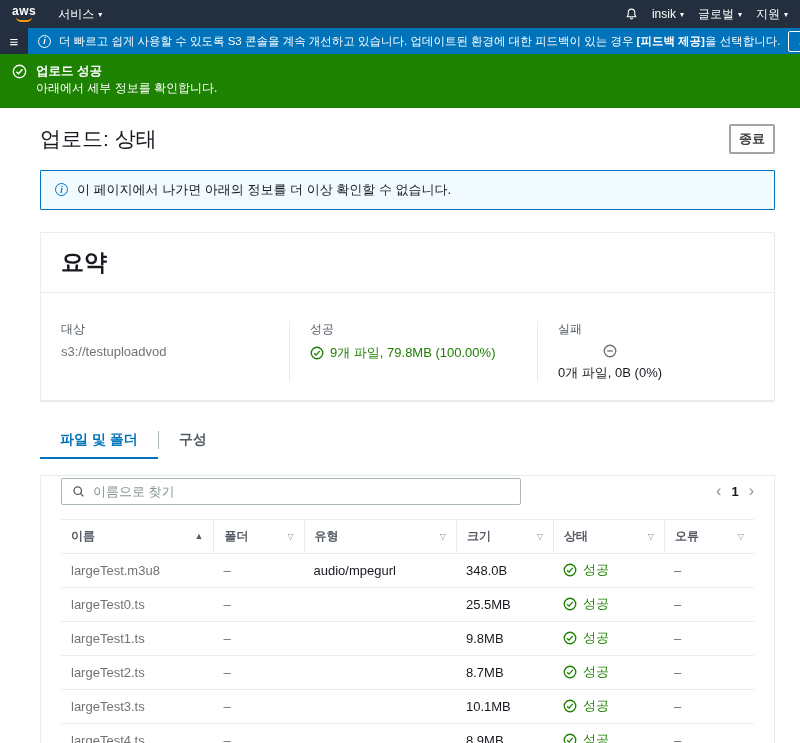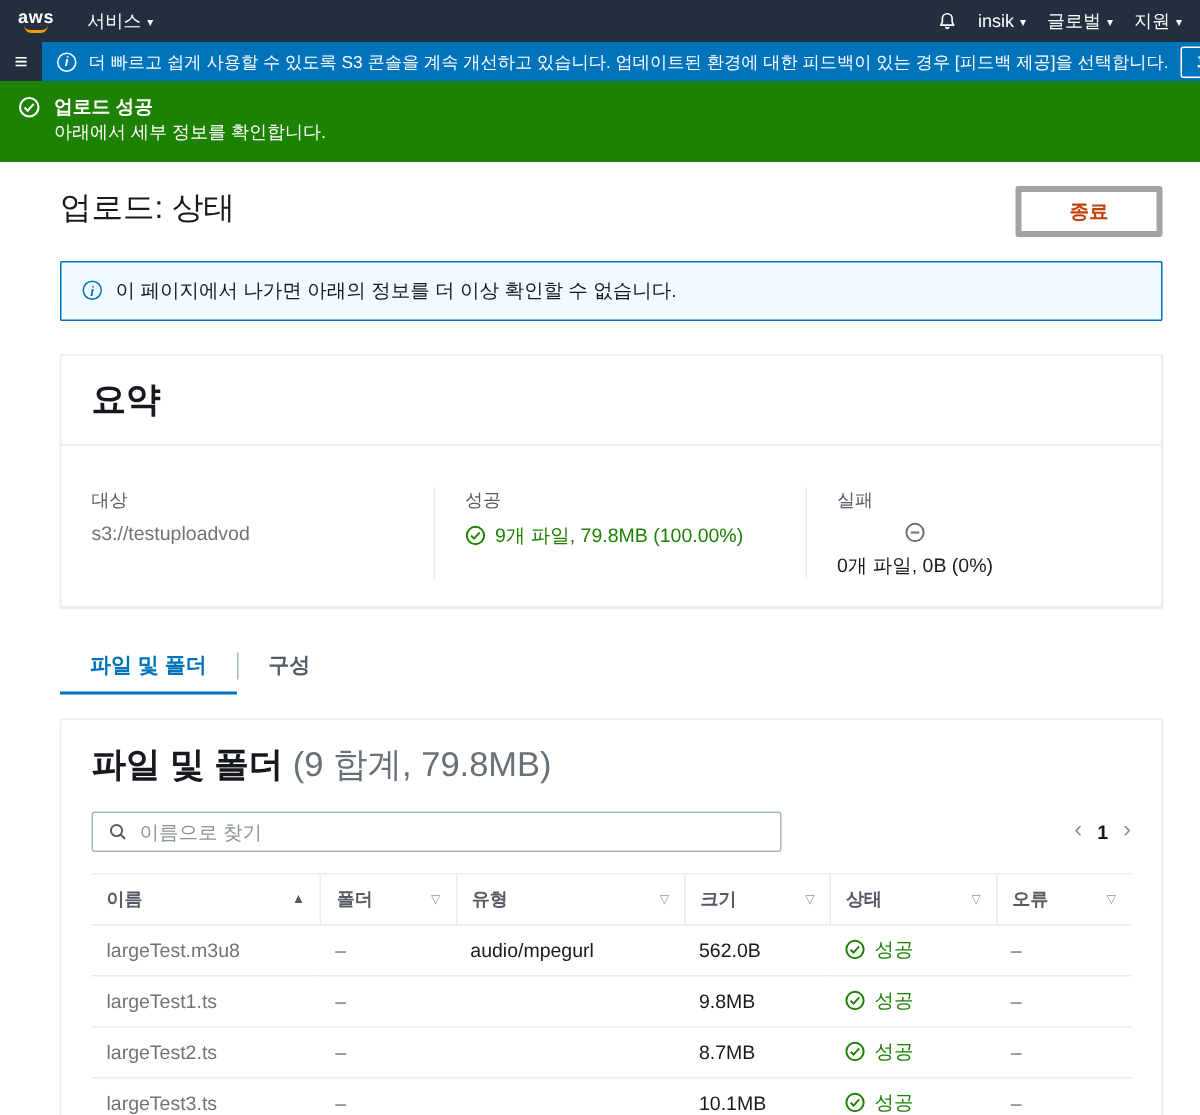--- a/index.html
+++ b/index.html
@@ -15,33 +15,33 @@
   .aws-smile { width:16px; height:5px; border:solid #ff9900; border-width:0 0 2px 0; border-radius:0 0 9px 9px; }
   .nav-item { display:flex; align-items:center; gap:4px; cursor:pointer; white-space:nowrap; }
   .caret { font-size:8px; line-height:1; position:relative; top:1px; }
 
   
   .banner-row { display:flex; height:26px; }
   .menu-toggle { width:28px; background:#232f3e; color:#fff; display:flex; align-items:center; justify-content:center; font-size:15px; cursor:pointer; flex:0 0 28px; }
   .info-banner { flex:1; background:#0073bb; color:#fff; display:flex; align-items:center; gap:8px; padding:0 10px; font-size:11.5px; }
   .circle-i { width:13px; height:13px; border:1.3px solid #fff; border-radius:50%; display:inline-flex; align-items:center; justify-content:center; font-size:9px; font-style:italic; font-weight:700; flex:0 0 13px; }
   .info-banner .msg { flex:1; white-space:nowrap; overflow:hidden; text-overflow:ellipsis; }
-  .msg b { font-weight:400; }
+  .msg b { font-weight:700; }
   .banner-btn { background:transparent; border:1px solid #fff; color:#fff; font-size:11.5px; font-weight:700; padding:2px 10px; border-radius:2px; cursor:pointer; white-space:nowrap; font-family:inherit; }
 
   
   .success-banner { background:#1d8102; color:#fff; padding:8px 12px 10px; display:flex; gap:9px; }
   .success-banner .texts { font-size:12px; line-height:1.45; }
   .success-banner .texts .t { font-weight:700; font-size:12.5px; }
 
   
   main { padding:16px 25px 14px 40px; }
-  .page-header { display:flex; justify-content:space-between; margin-bottom:16px; }
+  .page-header { display:flex; align-items:center; justify-content:space-between; margin-bottom:16px; }
   .page-title { font-size:21px; font-weight:400; color:#16191f; }
-  .btn-secondary { background:#fff; border:4px solid #a3a3a3; color:#c2410c; font-weight:700; font-size:13px; padding:4px 32px; border-radius:2px; cursor:pointer; font-family:inherit; }
+  .btn-secondary { background:#fff; border:2px solid #a3a3a3; color:#404040; font-weight:700; font-size:13px; padding:4px 8px; border-radius:2px; cursor:pointer; font-family:inherit; }
 
   .notice { border:1px solid #0073bb; background:#f1faff; border-radius:1px; padding:10px 14px; display:flex; align-items:center; gap:9px; font-size:13px; margin-bottom:22px; }
   .notice .circle-i { border-color:#0073bb; color:#0073bb; }
 
   .card { background:#fff; border:1px solid #eaeded; border-radius:1px; box-shadow:0 1px 1px rgba(0,28,36,.1); }
   .card-header { padding:14px 20px; }
   .card-title { font-size:23px; font-weight:700;margin-top:24px; }
   .card-title .muted { color:#687078; font-weight:400; }
 
   .summary-card { margin-bottom:24px; }
@@ -189,26 +189,20 @@
     </div>
   </section>
 
   <div class="tabs">
     <div class="tab active">파일 및 폴더</div>
     <div class="tab-divider"></div>
     <div class="tab">구성</div>
   </div>
 
   <section class="card files-card">
-    <div class="card-header">
-      <span class="card-title">
-        <span>파일 및 폴더</span>
-        <span class="muted">(9 합계, 79.8MB)</span>
-      </span>
-    </div>
     <div class="toolbar">
       <div class="search-box">
         <span style="display:inline-flex;">
           <svg width="13" height="13" viewBox="0 0 16 16">
               <circle cx="7" cy="7" r="4.6" fill="none" stroke="#545b64" stroke-width="1.6"></circle>
               <path d="M10.5 10.5L14 14" stroke="#545b64" stroke-width="1.6"></path>
             </svg>
         </span>
         <input type="text" placeholder="이름으로 찾기" style="">
       </div>
@@ -258,21 +252,37 @@
                 <span class="filter-glyph">▽</span>
               </span>
             </th>
         </tr>
       </thead>
       <tbody>
           <tr>
             <td><a class="link">largeTest.m3u8</a></td>
             <td class="dim">–</td>
             <td>audio/mpegurl</td>
-            <td>562.0B</td>
+            <td>348.0B</td>
+            <td><span class="st">
+                <span style="display:inline-flex;">
+                  <svg width="14" height="14" viewBox="0 0 16 16">
+                    <circle cx="8" cy="8" r="6.6" fill="none" stroke="#1d8102" stroke-width="1.5"></circle>
+                    <path d="M4.7 8.2l2.2 2.2 4.3-4.8" fill="none" stroke="#1d8102" stroke-width="1.5"></path>
+                  </svg>
+                </span>
+                <span>성공</span>
+              </span></td>
+            <td class="dim">–</td>
+          </tr>
+          <tr>
+            <td><a class="link">largeTest0.ts</a></td>
+            <td class="dim">–</td>
+            <td></td>
+            <td>25.5MB</td>
             <td><span class="st">
                 <span style="display:inline-flex;">
                   <svg width="14" height="14" viewBox="0 0 16 16">
                     <circle cx="8" cy="8" r="6.6" fill="none" stroke="#1d8102" stroke-width="1.5"></circle>
                     <path d="M4.7 8.2l2.2 2.2 4.3-4.8" fill="none" stroke="#1d8102" stroke-width="1.5"></path>
                   </svg>
                 </span>
                 <span>성공</span>
               </span></td>
             <td class="dim">–</td>

